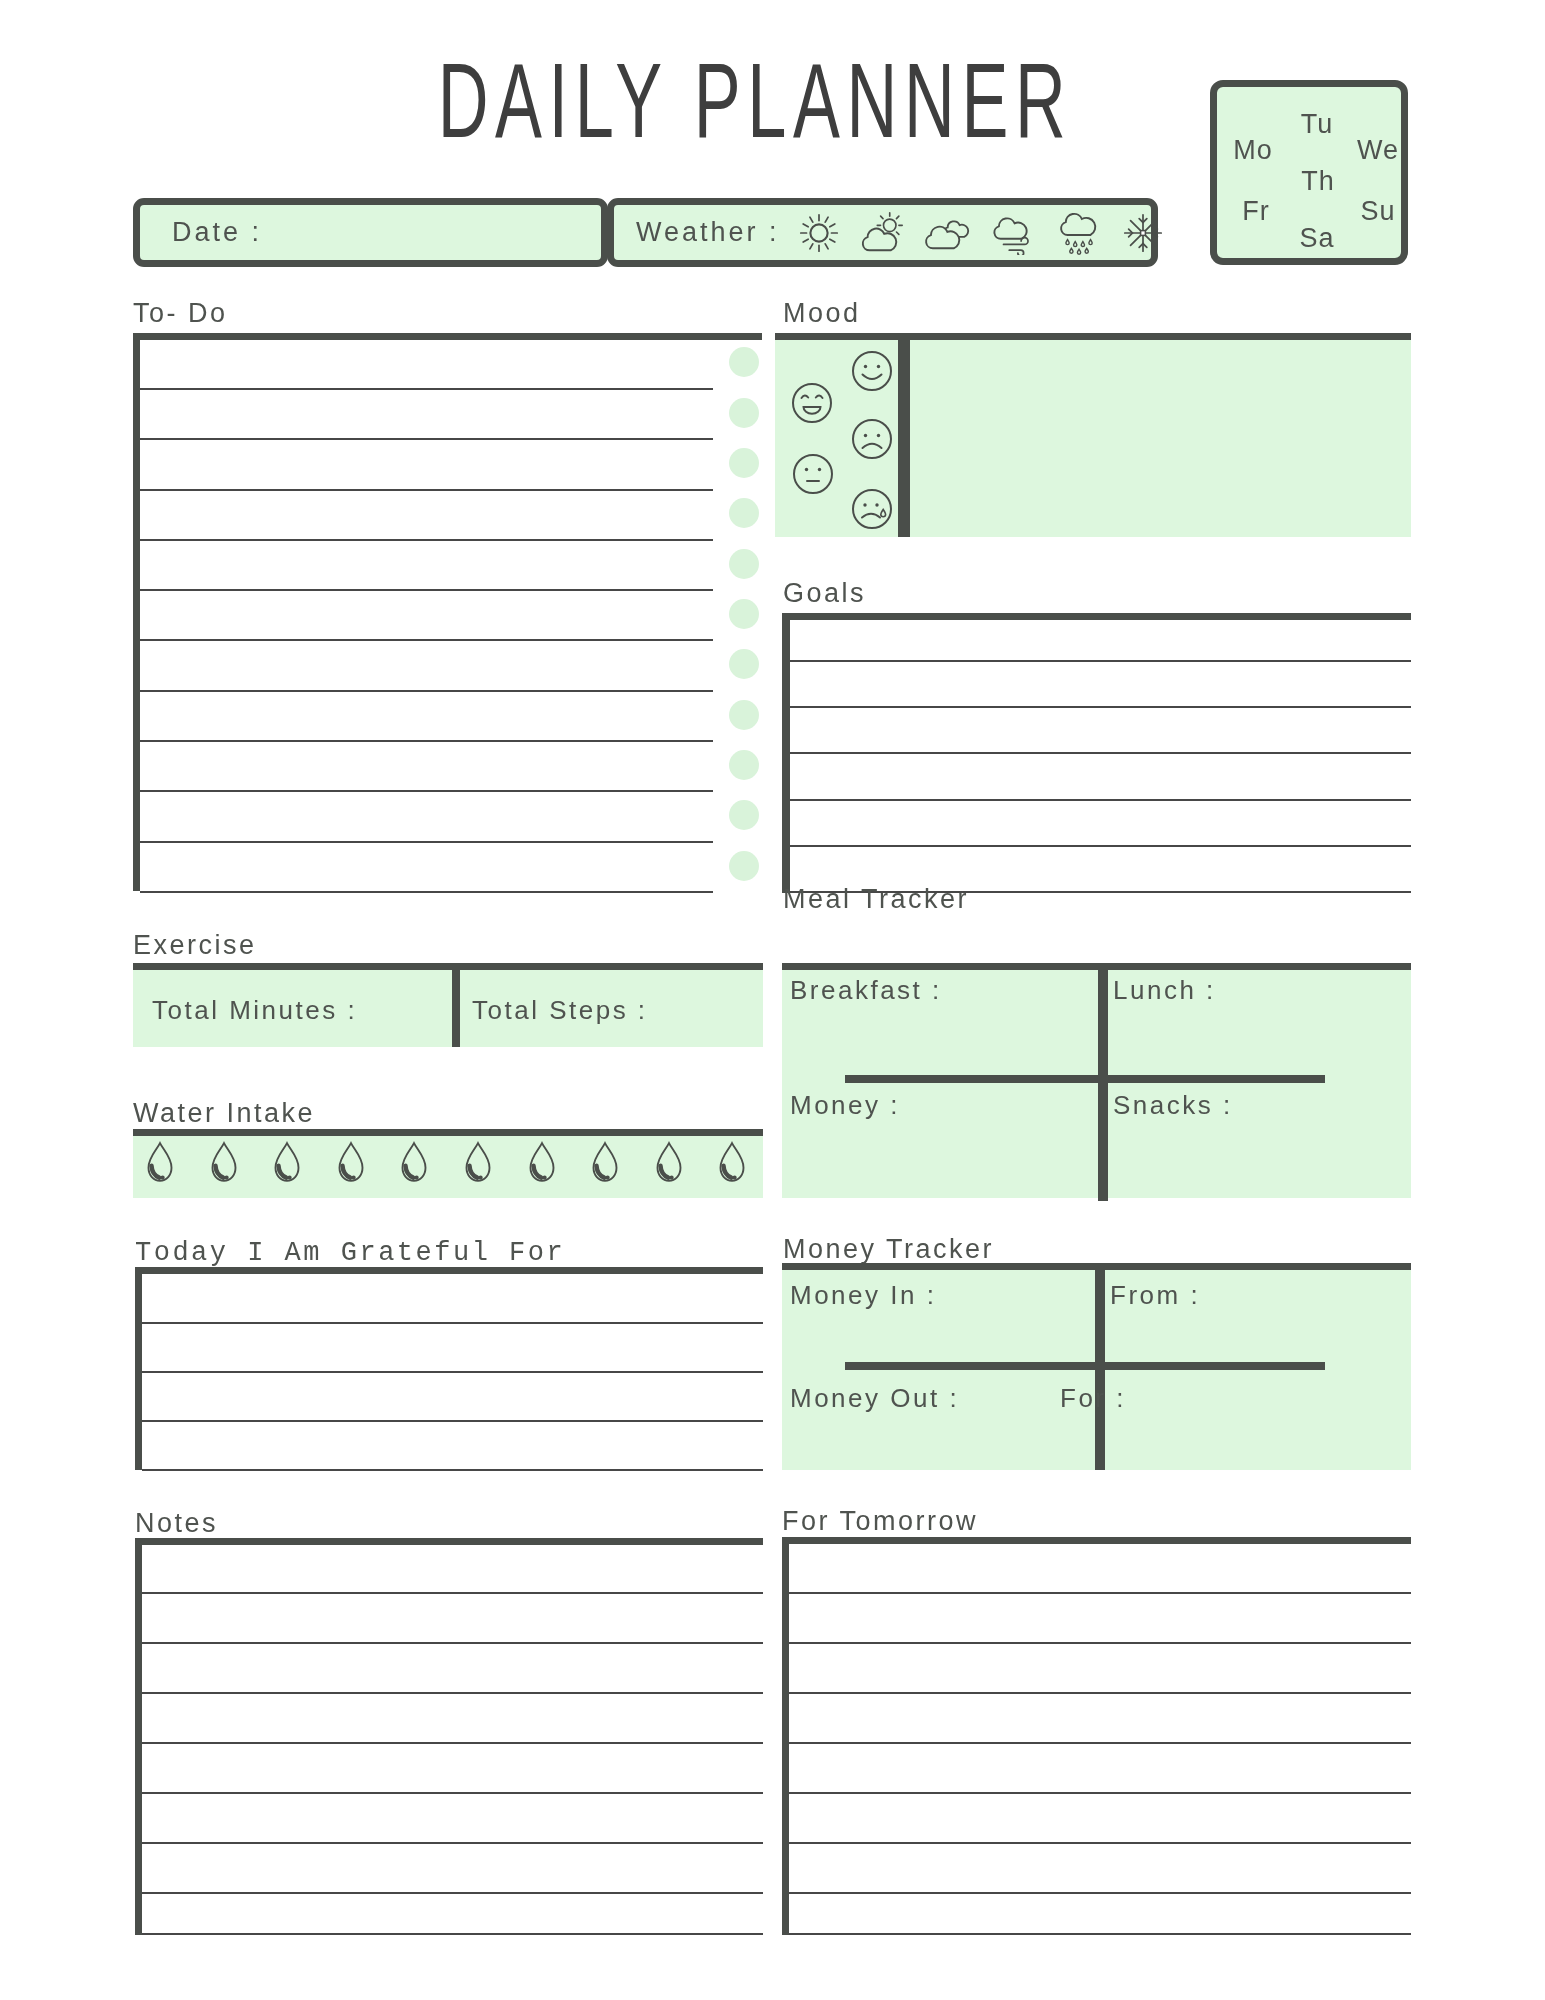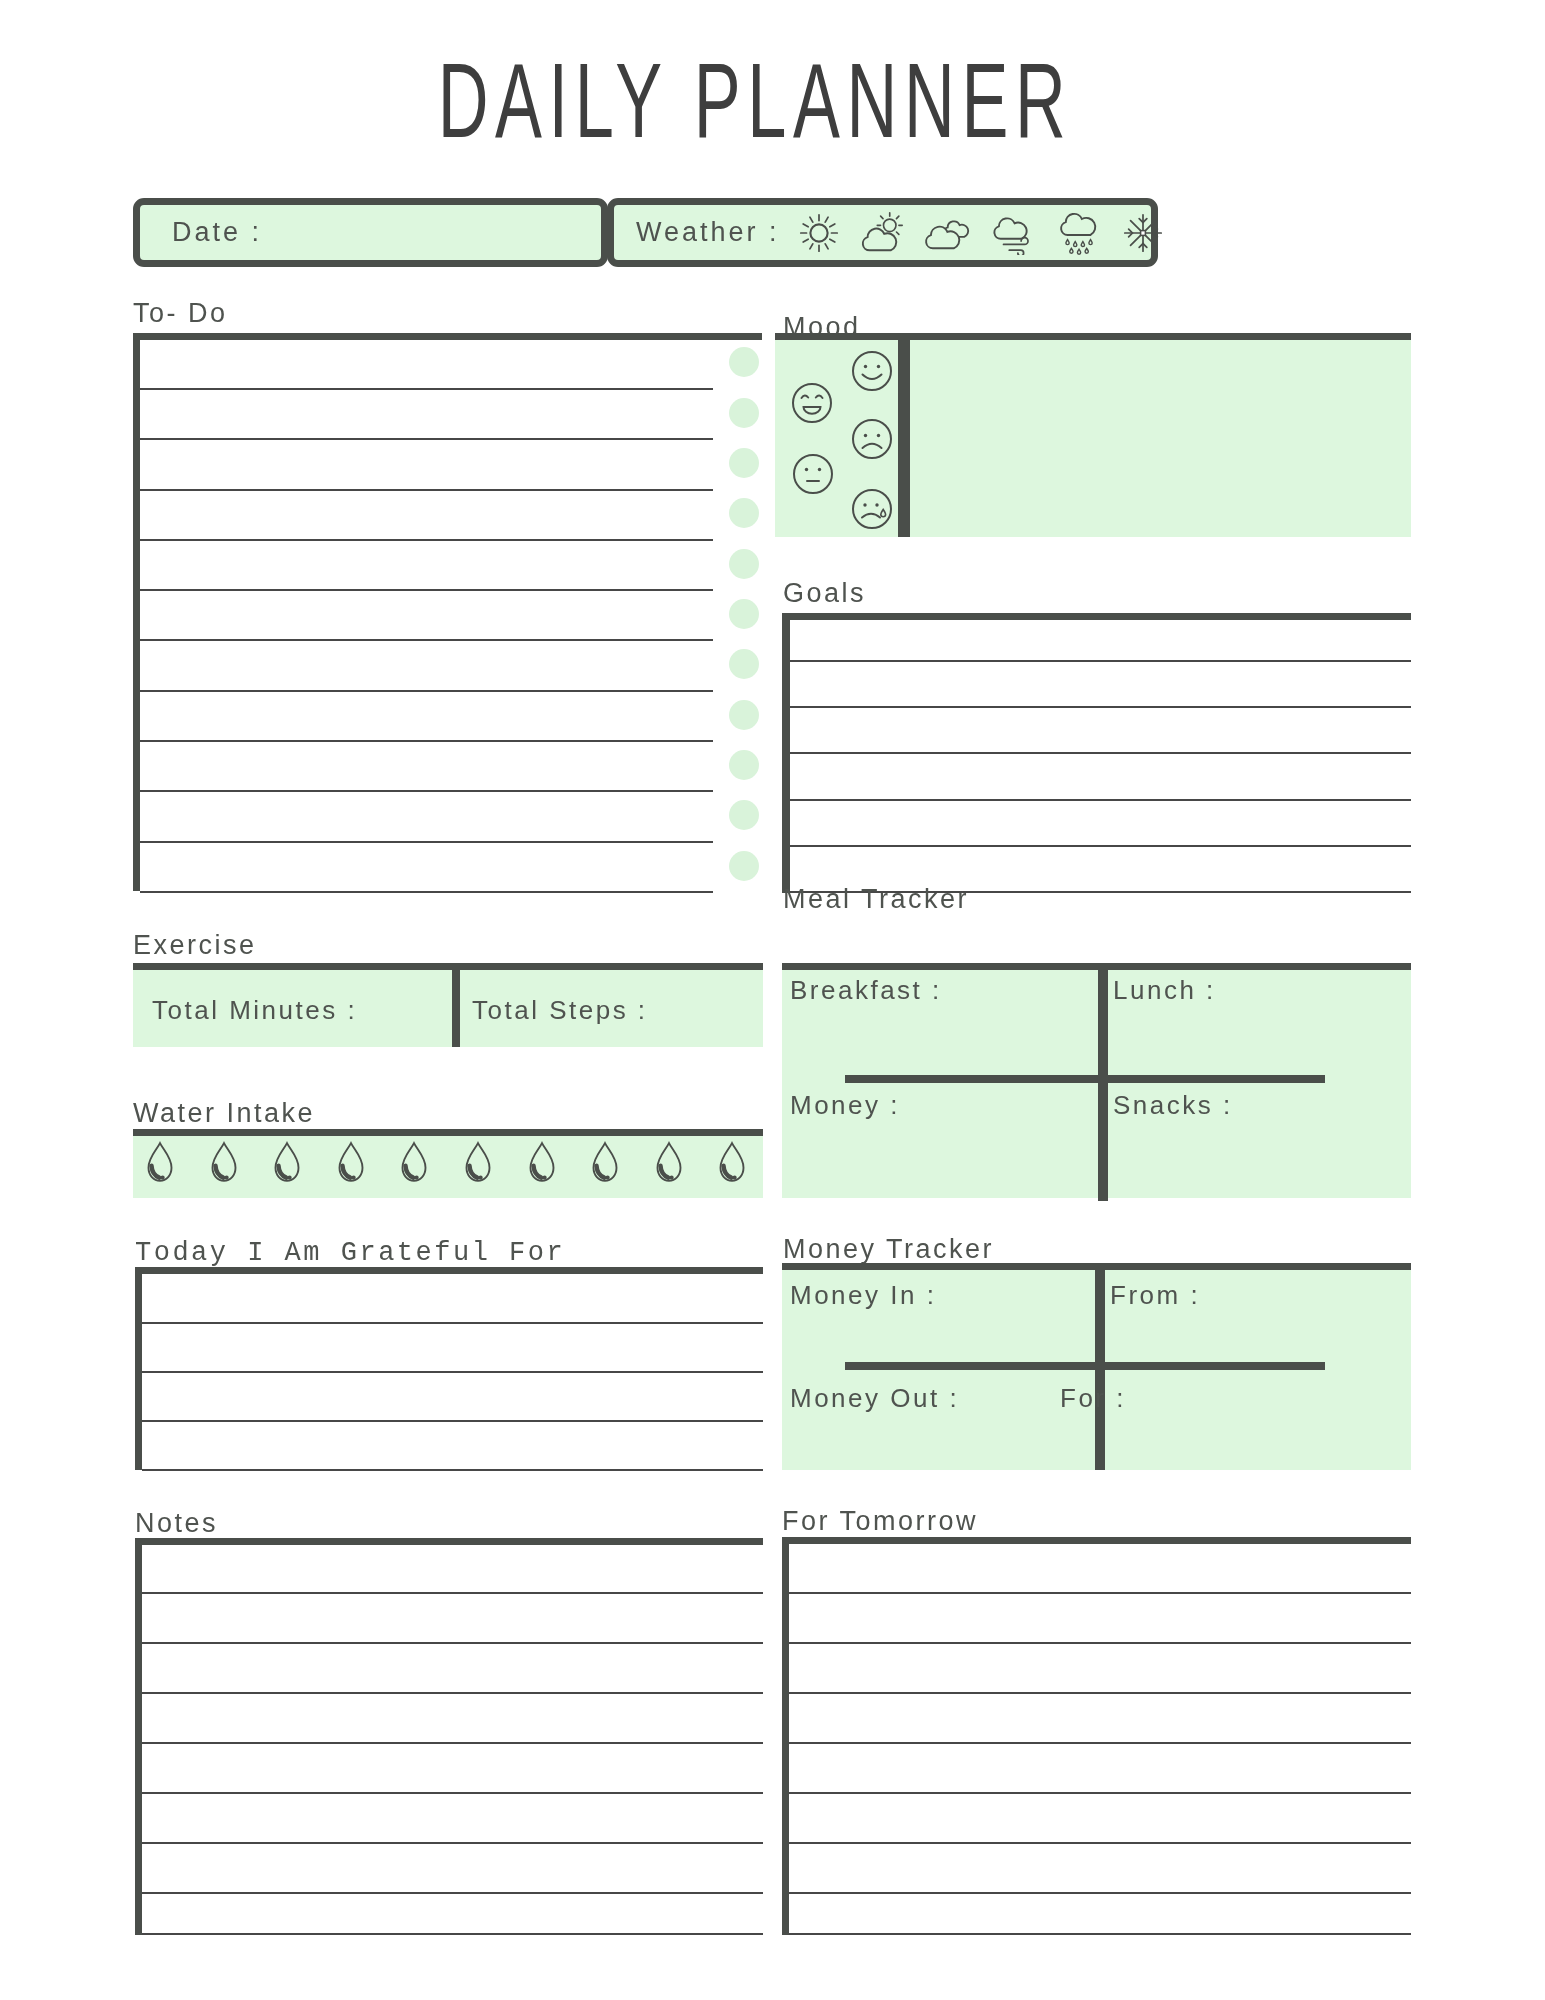--- a/index.html
+++ b/index.html
@@ -127,20 +127,29 @@
           <path d="M20 9 l4 4 l4 -4"></path>
             <path d="M20 39 l4 -4 l4 4"></path>
           <path d="M9 20 l4 4 l-4 4"></path>
             <path d="M39 20 l-4 4 l4 4"></path>
           <rect x="21.5" y="21.5" width="5" height="5" fill="#ffffff" stroke-width="1.6"></rect>
         </g>
       </svg>
     </span>
   </div>
 
+  <div class="rbox" style="left:1210px;top:80px;width:198px;height:185px;border-radius:13px;">
+    <span class="day-label" style="left:100px;top:37px;">Tu</span>
+    <span class="day-label" style="left:36px;top:63px;">Mo</span>
+    <span class="day-label" style="left:161px;top:63px;">We</span>
+    <span class="day-label" style="left:101px;top:94px;">Th</span>
+    <span class="day-label" style="left:39px;top:124px;">Fr</span>
+    <span class="day-label" style="left:161px;top:124px;">Su</span>
+    <span class="day-label" style="left:100px;top:151px;">Sa</span>
+  </div>
 
   <div class="sec-title" style="left:133px;top:298px;">To- Do</div>
   <div class="thick" style="left:133px;top:333px;width:629px;height:7px;"></div>
   <div class="thick" style="left:133px;top:333px;width:7px;height:558px;"></div>
   <div id="todo-lines">
       <div class="ruled-line" style="left: 140px; top: 388px; width: 573px;"></div>
       <div class="ruled-line" style="left: 140px; top: 438px; width: 573px;"></div>
       <div class="ruled-line" style="left: 140px; top: 489px; width: 573px;"></div>
       <div class="ruled-line" style="left: 140px; top: 539px; width: 573px;"></div>
       <div class="ruled-line" style="left: 140px; top: 589px; width: 573px;"></div>
@@ -158,21 +167,21 @@
       <div class="todo-dot" style="left: 729px; top: 498px;"></div>
       <div class="todo-dot" style="left: 729px; top: 549px;"></div>
       <div class="todo-dot" style="left: 729px; top: 599px;"></div>
       <div class="todo-dot" style="left: 729px; top: 649px;"></div>
       <div class="todo-dot" style="left: 729px; top: 700px;"></div>
       <div class="todo-dot" style="left: 729px; top: 750px;"></div>
       <div class="todo-dot" style="left: 729px; top: 800px;"></div>
       <div class="todo-dot" style="left: 729px; top: 851px;"></div>
     </div>
 
-  <div class="sec-title" style="left:783px;top:312px;">Mood</div>
+  <div class="sec-title" style="left:783px;top:298px;">Mood</div>
   <div class="panel" style="left:775px;top:340px;width:636px;height:197px;"></div>
   <div class="thick" style="left:775px;top:333px;width:636px;height:7px;"></div>
   <div class="thick" style="left:898px;top:340px;width:12px;height:197px;"></div>
 
   <svg class="abs" style="left:850px;top:349px;" width="44" height="44" viewBox="0 0 44 44">
     <circle cx="22" cy="22" r="19"></circle>
     <circle cx="15.5" cy="17.5" r="1.7" fill="var(--dark)" stroke="none"></circle>
     <circle cx="28.5" cy="17.5" r="1.7" fill="var(--dark)" stroke="none"></circle>
     <path d="M12.5 25.5 Q 22 34.5 31.5 25.5" stroke-linecap="round"></path>
   </svg>

